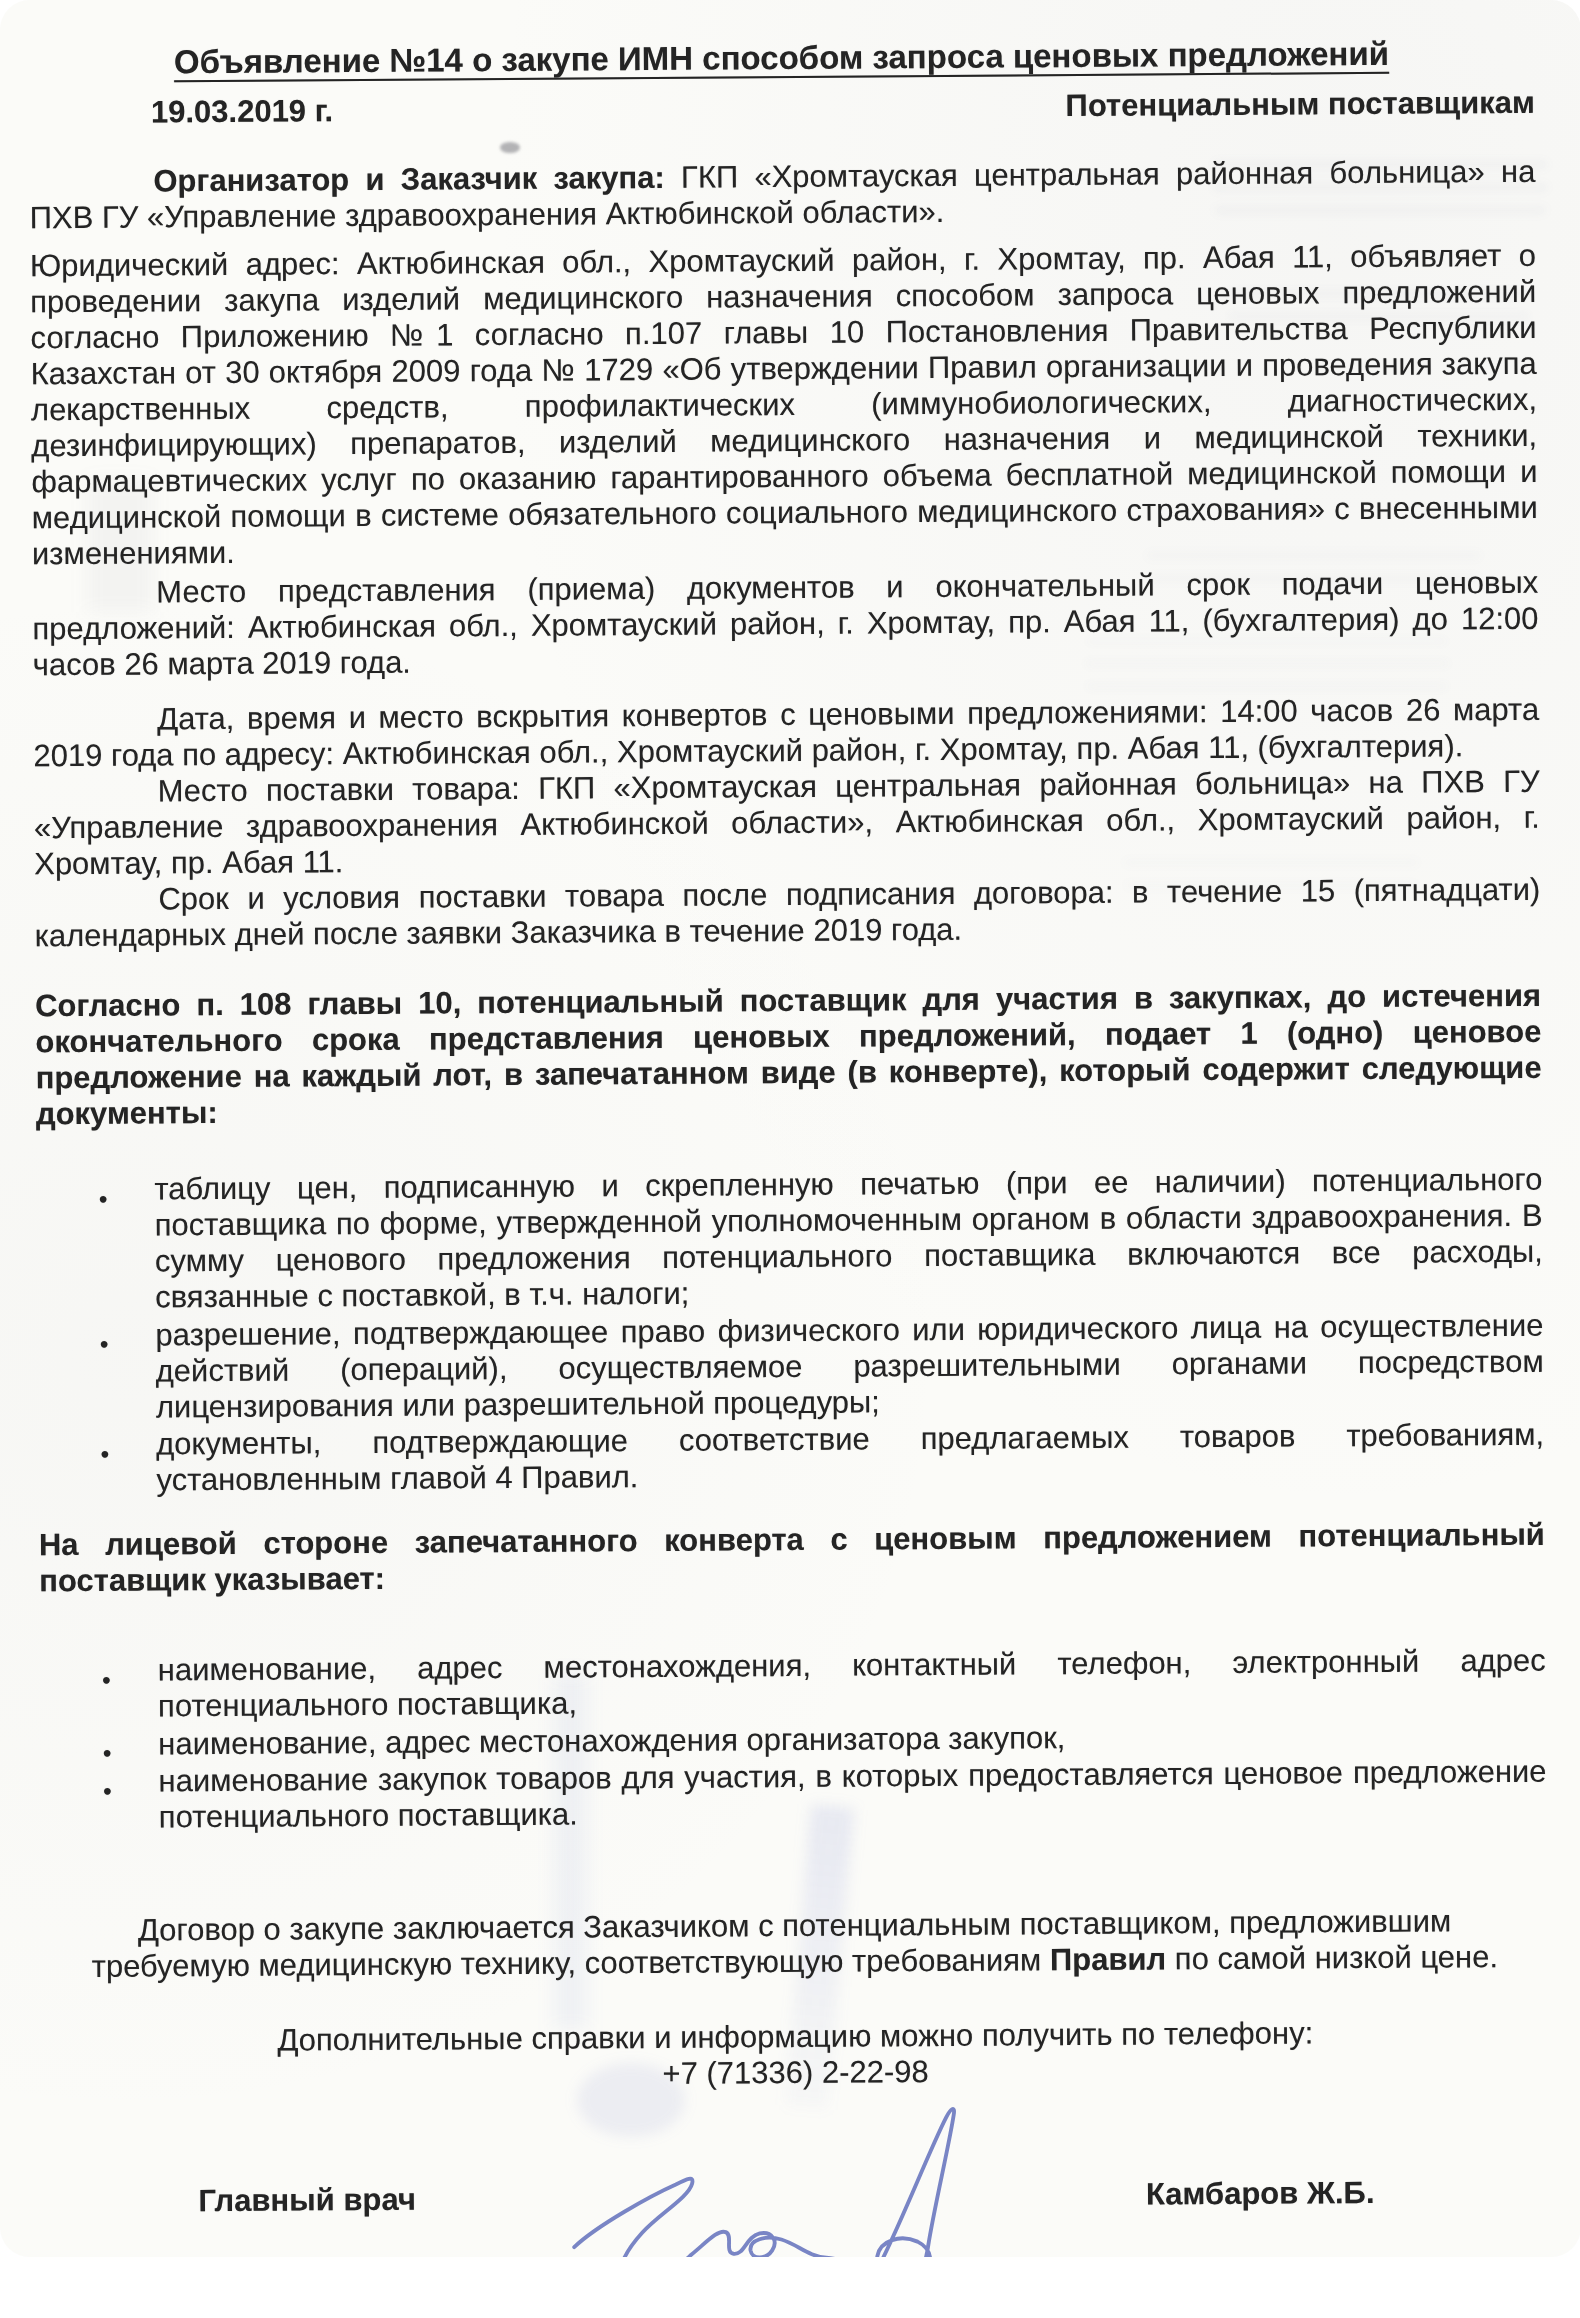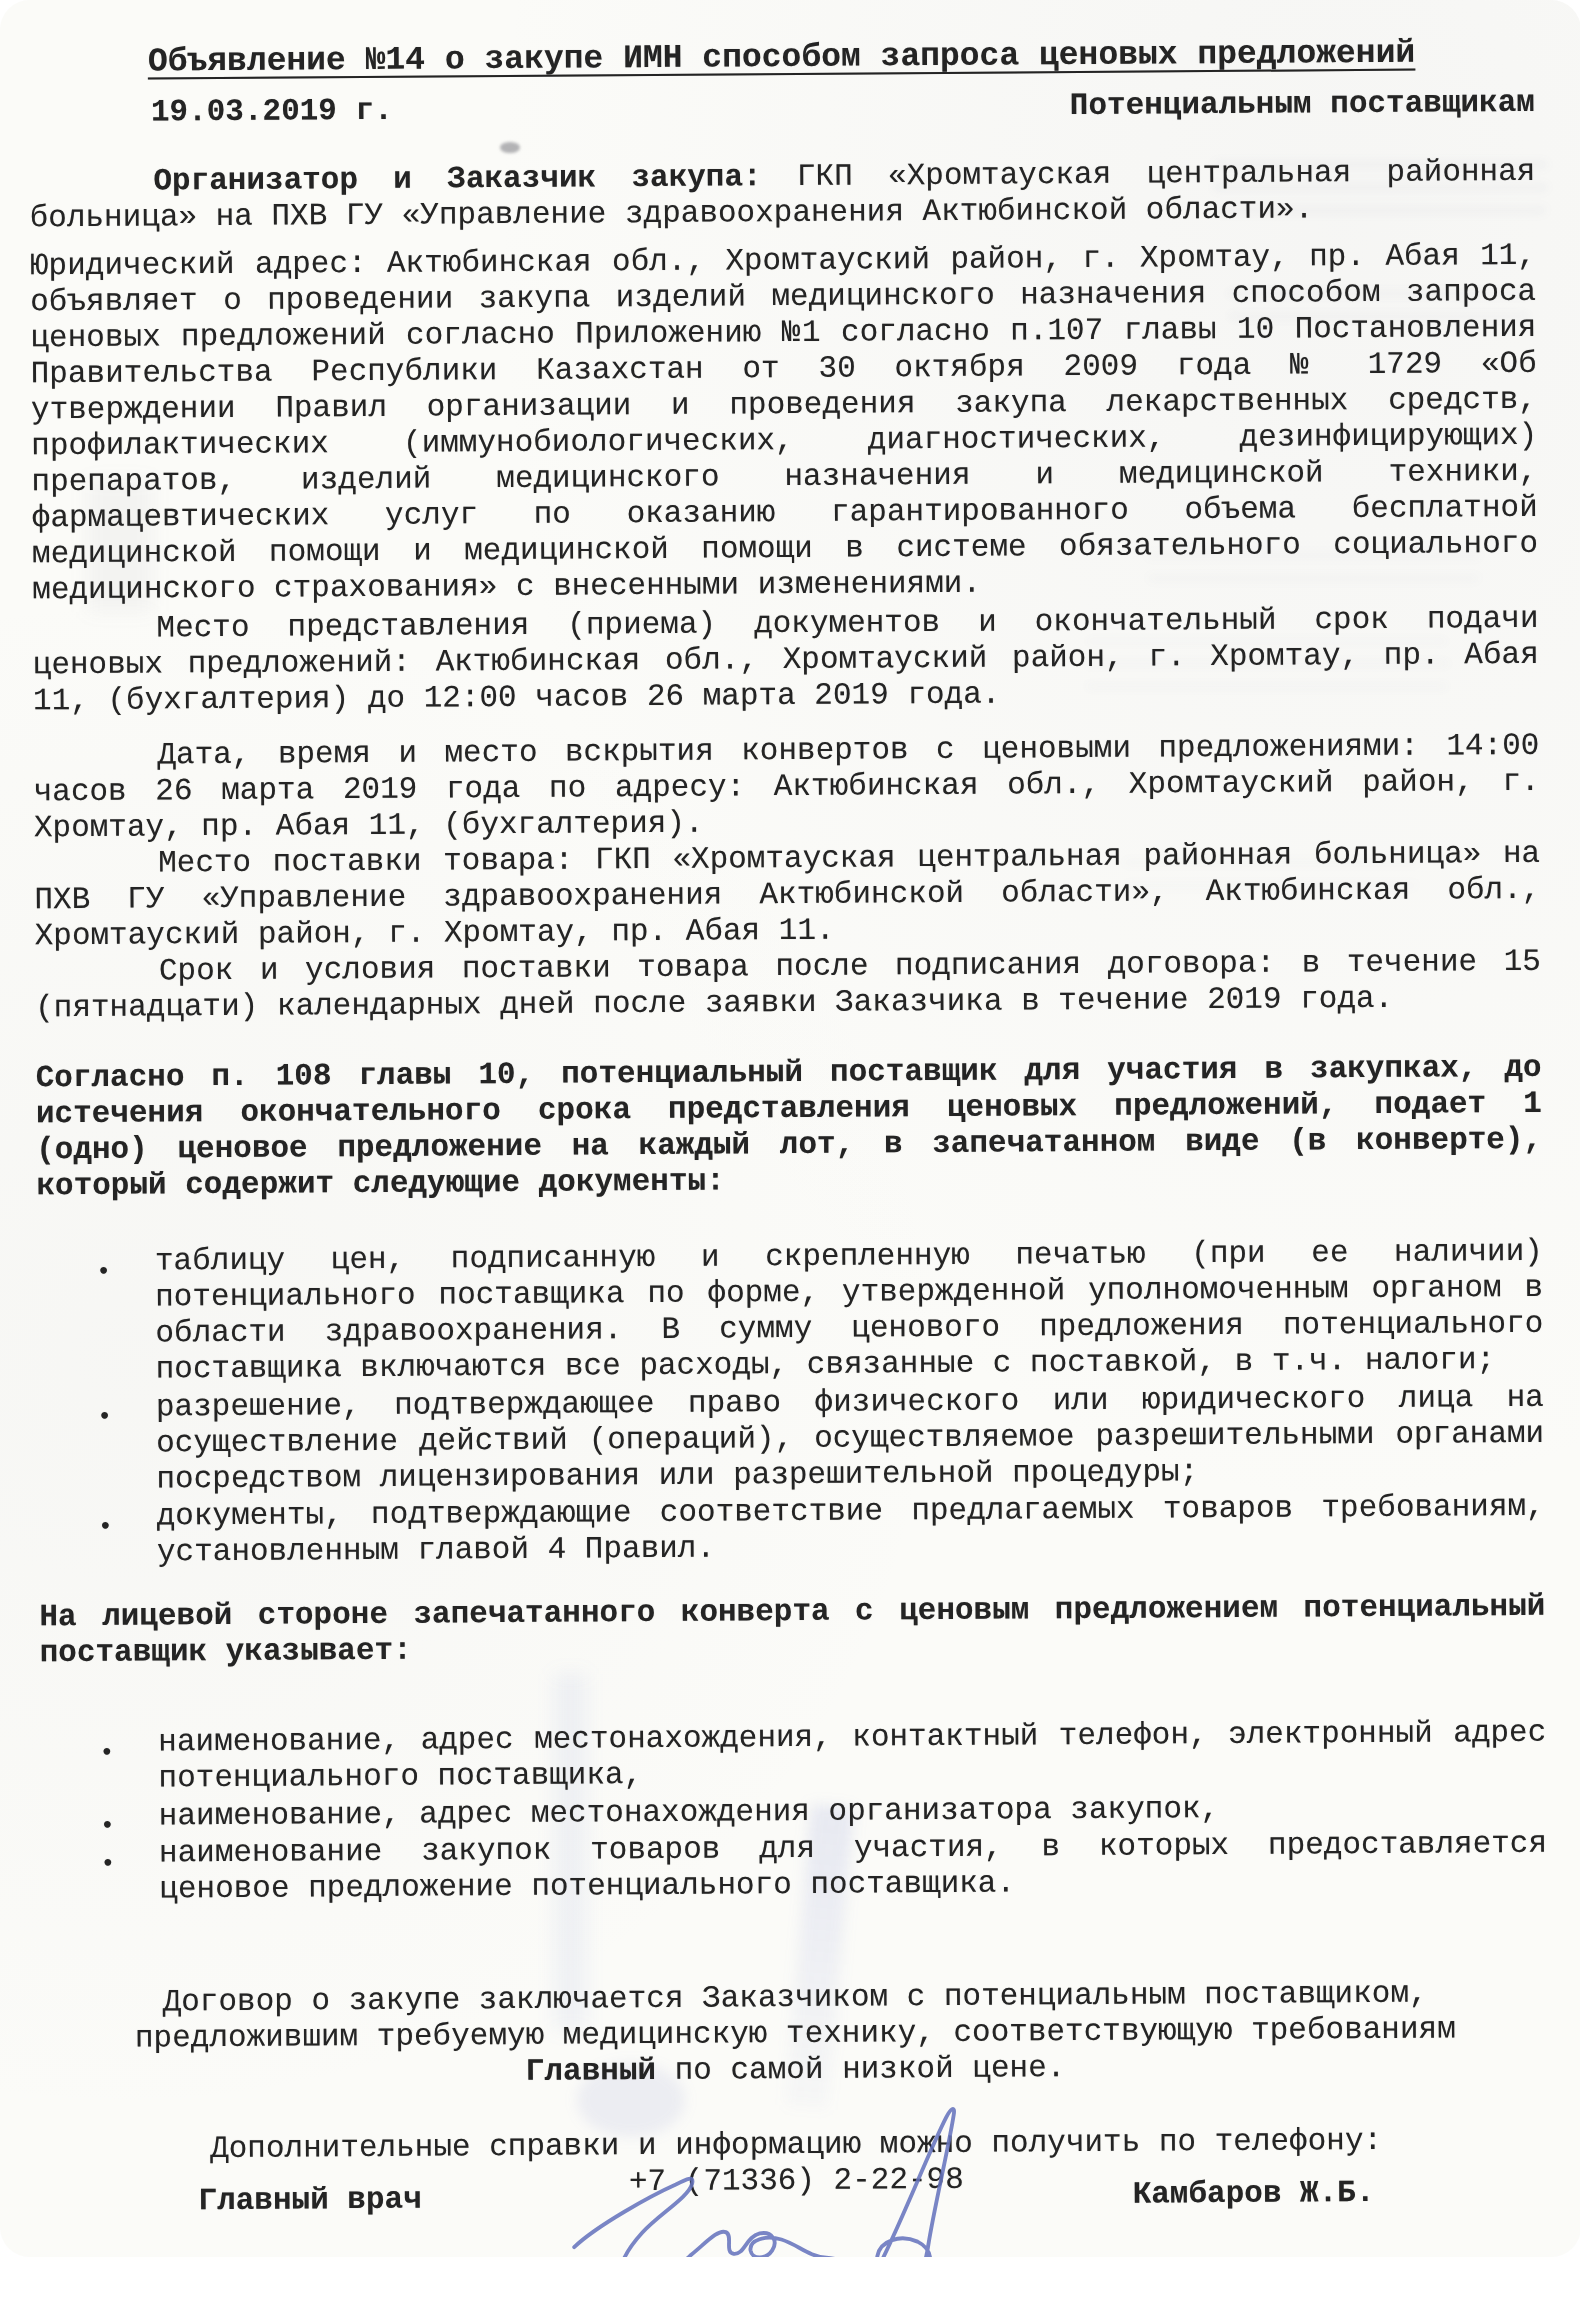--- a/index.html
+++ b/index.html
@@ -8,21 +8,21 @@
     background: #ffffff;
   }
   .page {
     position: relative;
     width: 1581px; height: 2257px;
     background:
       radial-gradient(ellipse at 85% 10%, rgba(200,200,210,0.10), transparent 45%),
       radial-gradient(ellipse at 8% 60%, rgba(190,190,195,0.07), transparent 40%),
       #fbfbf8;
     overflow: hidden;
-    font-family: Liberation Mono, monospace;
+    font-family: Liberation Sans, sans-serif;
     color: #242424;
     border-radius: 30px;
   }
   .content {
     position: absolute;
     left: 0; top: 0; right: 0; bottom: 0;
     padding: 40px 39px 0 36px;
     transform: rotate(-0.4deg);
     font-size: 31px;
     line-height: 36px;
@@ -178,21 +178,21 @@
     </ul>
 
     <p class="bold-par s2-intro">На лицевой стороне запечатанного конверта с ценовым предложением потенциальный поставщик указывает:</p>
 
     <ul class="list-2">
       <li><span>наименование, адрес местонахождения, контактный телефон, электронный адрес потенциального поставщика,</span></li>
       <li><span>наименование, адрес местонахождения организатора закупок,</span></li>
       <li><span>наименование закупок товаров для участия, в которых предоставляется ценовое предложение потенциального поставщика.</span></li>
     </ul>
 
-    <p class="contract-par"><span>Договор о закупе заключается Заказчиком с потенциальным поставщиком, предложившим требуемую медицинскую технику,  соответствующую требованиям</span> <b>Главный</b> <span>по самой низкой цене.</span></p>
+    <p class="contract-par"><span>Договор о закупе заключается Заказчиком с потенциальным поставщиком, предложившим требуемую медицинскую технику,  соответствующую требованиям</span> <b>Правил</b> <span>по самой низкой цене.</span></p>
 
     <p class="phone-intro">Дополнительные справки и информацию можно получить по телефону:</p>
     <p class="phone-number">+7 (71336) 2-22-98</p>
 
     <div class="signature-wrap">
       <svg width="434" height="232" viewBox="0 0 560 300" xmlns="http://www.w3.org/2000/svg">
         <path d="M 40 218
              C 70 190 140 152 172 138
              C 186 131 196 126 193 137
              C 188 155 150 176 128 200

